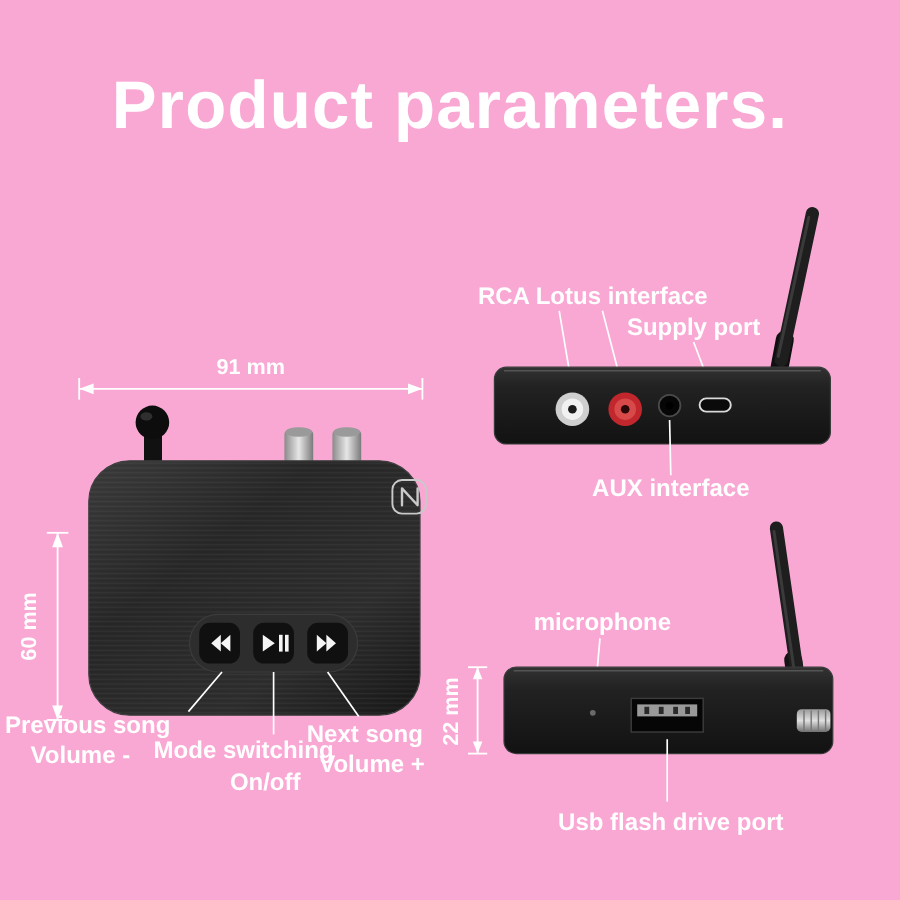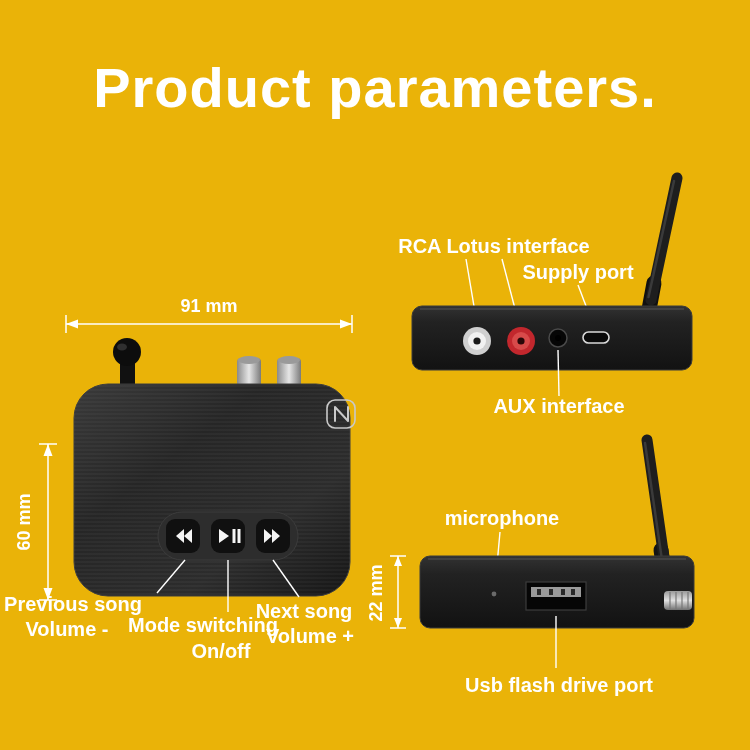--- a/index.html
+++ b/index.html
@@ -4,21 +4,21 @@
 <style>
   html, body {
     margin: 0;
     padding: 0;
     background: #000000;
   }
   .canvas {
     position: relative;
     width: 750px;
     height: 750px;
-    background: #eab308;
+    background: #f9a8d4;
     overflow: hidden;
     font-family: "Liberation Sans", sans-serif;
   }
   svg text {
     font-family: "Liberation Sans", sans-serif;
     fill: #ffffff;
   }
   .title-text {
     font-size: 56px;
     font-weight: 700;

